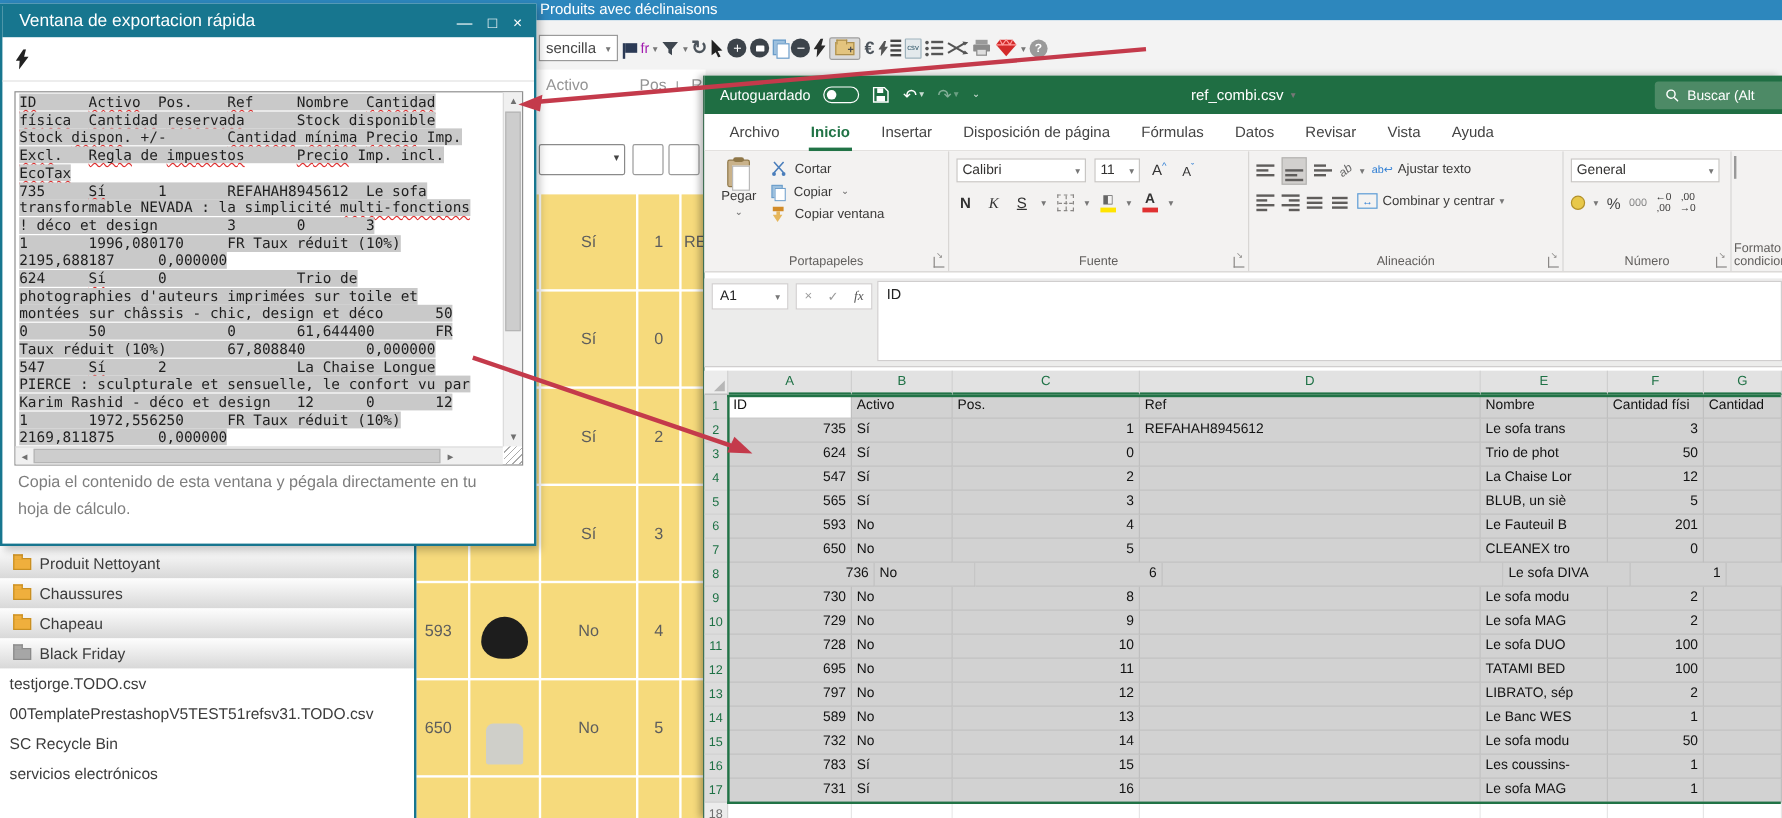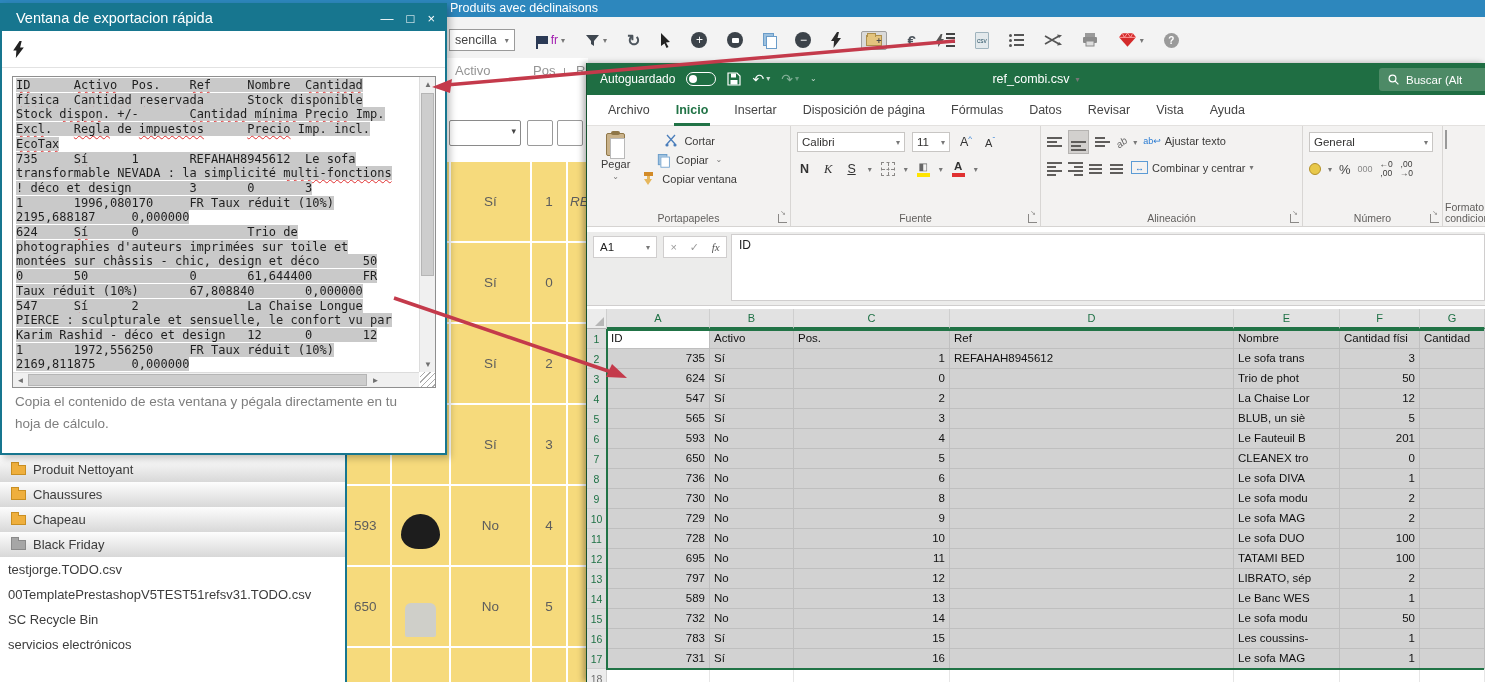--- a/index.html
+++ b/index.html
@@ -8,21 +8,21 @@
   }
   *{box-sizing:border-box; margin:0; padding:0;}
   body{font-family:"Liberation Sans",sans-serif; background:#fff;}
   #stage{position:relative;width:1485px;height:682px;overflow:hidden;background:#fff;}
 
   
   #app-layer{position:absolute;inset:0;background:#fff;}
   .app-titlebar{position:absolute;left:0;top:0;width:100%;height:17px;background:var(--app-blue);color:#fff;
     font-size:12.5px;line-height:17px;padding-left:450px;white-space:nowrap;}
   .app-toolbar{position:absolute;left:0;top:17px;width:100%;height:47px;background:#f3f3f3;border-bottom:1px solid #dcdcdc;
-    display:flex;align-items:center;gap:20px;padding-left:449px;}
+    display:flex;align-items:center;gap:3px;padding-left:449px;}
   .tbi{display:inline-flex;align-items:center;gap:3px;color:#555;}
   .dd{font-size:8px;color:#777;}
   .combo{background:#fff;border:1px solid #9a9a9a;height:22px;display:inline-flex;align-items:center;gap:8px;
     padding:0 5px;font-size:12.5px;color:#444;}
   .flagico{width:10px;height:8px;background:#2b3a55;position:relative;margin-left:3px;}
   .flagico::before{content:'';position:absolute;left:-2px;top:0;width:2px;height:13px;background:#2b3a55;}
   .langtxt{font-size:12px;color:#a21caf;}
   .circ{width:16px;height:16px;border-radius:50%;background:#3c434a;color:#fff;display:inline-flex;align-items:center;
     justify-content:center;font-size:12px;line-height:1;}
   .circ.cam::after{content:'';width:7px;height:5px;background:#fff;border-radius:1px;}
@@ -51,21 +51,21 @@
   .gridhead span{position:absolute;top:5px;}
   .filterrow{position:absolute;top:120px;left:345px;width:243px;height:28px;background:#fff;}
   .fcombo{position:absolute;left:104px;top:0;width:72px;height:26px;background:#fff;border:1px solid #8a8a8a;border-radius:2px;}
   .fcombo::after{content:'▾';position:absolute;right:4px;top:5px;font-size:9px;color:#444;}
   .fbox{position:absolute;top:0;width:26px;height:26px;background:#fff;border:1px solid #9a9a9a;border-radius:2px;}
   .app-rows{position:absolute;left:347px;top:162px;width:239px;display:grid;
     grid-template-columns:43px 57px 79px 34px 1fr;gap:2px;background:#fff;}
   .app-rows .cell{background:var(--cell-yellow);height:79px;font-size:13.5px;color:#5d5d5d;display:flex;align-items:center;}
   .app-rows .idc{justify-content:flex-start;padding-left:7px;}
   .app-rows .cc{justify-content:center;}
-  .app-rows .refc{justify-content:flex-start;padding-left:2px;overflow:hidden;font-style:italic;}
+  .app-rows .refc{justify-content:flex-start;padding-left:2px;overflow:hidden;}
   .imgc{position:relative;overflow:hidden;background:var(--cell-yellow);}
   .im-bowl{background:#efefec;}
   .im-bowl::after{content:'';position:absolute;left:16%;right:16%;top:36%;bottom:20%;background:#1d1d1d;border-radius:50% 50% 45% 45%/60% 60% 40% 40%;}
   .im-chair{background:radial-gradient(circle at 35% 20%,#4c4c4c 3px,rgba(0,0,0,0) 4px),
             radial-gradient(circle at 63% 20%,#4c4c4c 3px,rgba(0,0,0,0) 4px),
             linear-gradient(180deg,#f1f1ef,#dfdfdb);}
   .im-chair::after{content:'';position:absolute;left:22%;right:22%;top:45%;bottom:12%;background:#cfcfc9;border-radius:6px 6px 2px 2px;}
   .im-wood{background:repeating-linear-gradient(90deg,#7a4f33 0 3px,#c99b6e 3px 5px,#5d3f2b 5px 8px,#d8b58c 8px 11px);}
   .im-sofa{background:linear-gradient(180deg,#cdd6e4 0 16%,#efe9e2 16% 60%,#e3dbd1 60%);}
   .vsep-teal{position:absolute;left:345px;top:455px;width:2px;bottom:0;background:var(--teal);}
@@ -125,21 +125,21 @@
     display:flex;overflow:hidden;}
   .rg{position:relative;border-right:1px solid #d8d6d4;padding:5px 6px 17px;flex:0 0 auto;}
   .rg-label{position:absolute;left:0;right:0;bottom:2px;text-align:center;font-size:10.5px;color:#605e5c;}
   .launcher{position:absolute;right:3px;bottom:3px;width:9px;height:9px;border-left:1px solid #8a8886;border-bottom:1px solid #8a8886;}
   .launcher::after{content:'↘';position:absolute;left:1px;top:-5px;font-size:7px;color:#8a8886;}
   .rrow{display:flex;align-items:center;gap:7px;height:22px;font-size:11px;color:#3b3a39;margin-bottom:3px;}
   .paste-big{display:inline-flex;flex-direction:column;align-items:center;gap:2px;padding:2px 8px 0;font-size:11px;color:#3b3a39;}
   .clip{width:19px;height:23px;background:#c9b28a;border:1px solid #8f7748;border-radius:2px;position:relative;}
   .clip::before{content:'';position:absolute;left:4px;top:-3px;width:9px;height:4px;background:#8f7748;border-radius:2px;}
   .clip::after{content:'';position:absolute;left:3px;top:4px;width:13px;height:19px;background:#fff;border:1px solid #b9b9b9;}
-  .clipcol{display:flex;flex-direction:column;align-items:center;}
+  .clipcol{display:flex;flex-direction:column;}
   .clipcol .rrow{height:19px;margin-bottom:0;}
   .inbox{background:#fff;border:1px solid #c8c6c4;height:20px;display:inline-flex;align-items:center;
     padding:0 4px;font-size:11.5px;color:#323130;gap:6px;}
   .inbox .dd{margin-left:auto;}
   .fbtn{font-size:12.5px;color:#333;padding:0 3px;}
   .bold{font-weight:bold;} .ital{font-style:italic;font-family:"Liberation Serif",serif;} .unde{text-decoration:underline;}
   .colorbar{display:inline-flex;flex-direction:column;align-items:center;line-height:1;gap:1px;font-size:11.5px;color:#333;}
   .colorbar i{width:13px;height:4px;font-style:normal;}
   .ic-borders{width:14px;height:14px;border:1px dashed #8a8886;position:relative;}
   .ic-borders::before{content:'';position:absolute;left:0;right:0;top:6px;border-top:1px dashed #8a8886;}
@@ -645,21 +645,21 @@
           <div class="xc num" style="width: 103px;">650</div>
           <div class="xc" style="width: 84px;">No</div>
           <div class="xc num" style="width: 156px;">5</div>
           <div class="xc" style="width: 284px;"></div>
           <div class="xc" style="width: 106px;">CLEANEX tro</div>
           <div class="xc num" style="width: 80px;">0</div>
           <div class="xc" style="width: 65px;"></div>
         </div>
         <div class="xr">
           <div class="rh">8</div>
-          <div class="xc num" style="width: 103px;">736</div>
+          <div class="xc num" style="width: 122px;">736</div>
           <div class="xc" style="width: 84px;">No</div>
           <div class="xc num" style="width: 156px;">6</div>
           <div class="xc" style="width: 284px;"></div>
           <div class="xc" style="width: 106px;">Le sofa DIVA</div>
           <div class="xc num" style="width: 80px;">1</div>
           <div class="xc" style="width: 65px;"></div>
         </div>
         <div class="xr">
           <div class="rh">9</div>
           <div class="xc num" style="width: 103px;">730</div>

